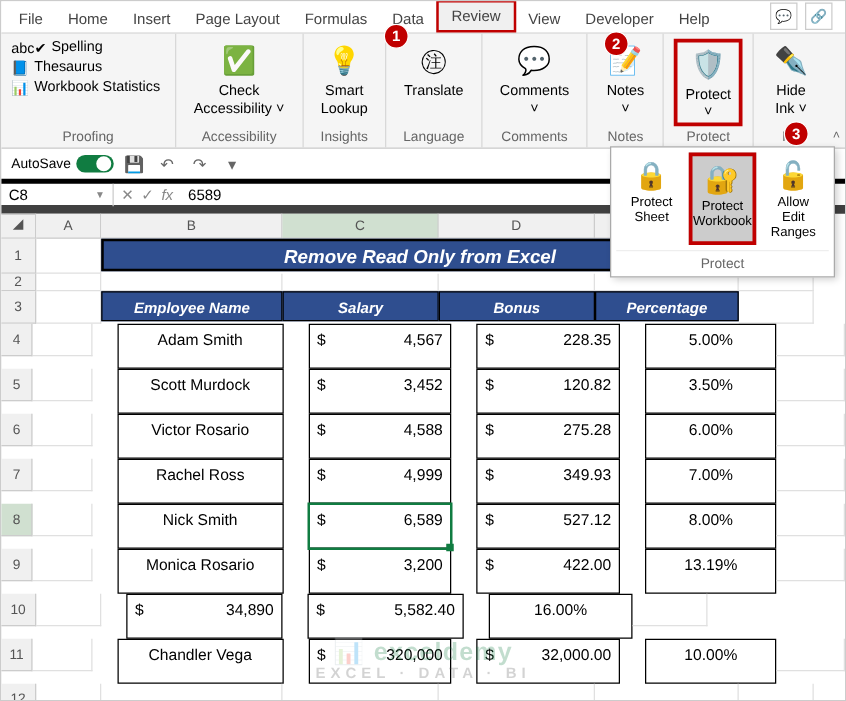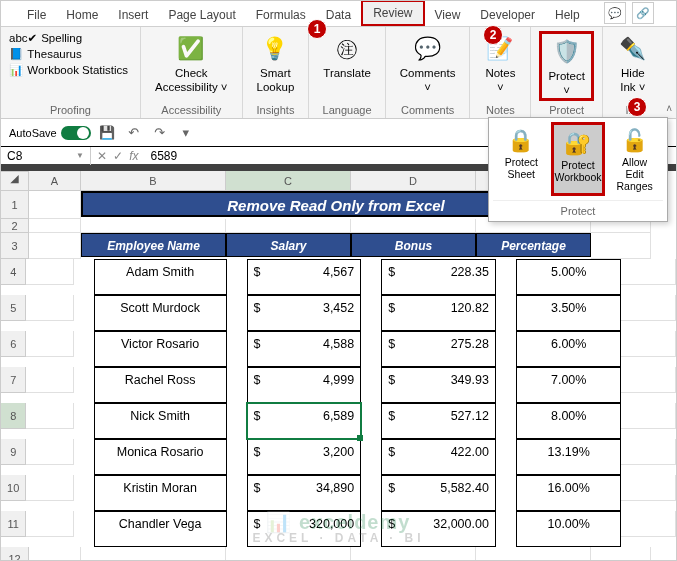--- a/index.html
+++ b/index.html
@@ -1,19 +1,19 @@
 <!DOCTYPE html>
 <html><head>
 <meta charset="utf-8">
 <style>
   * { box-sizing: border-box; margin: 0; padding: 0; }
   body { font-family: "Segoe UI", Arial, sans-serif; font-size: 12px; background: #fff; width: 677px; height: 561px; position: relative; overflow: hidden; border: 1px solid #ccc;}
   
   
-  .ribbon-tabs { display: flex; background: #fff; border-bottom: 1px solid #d0d0d0; padding: 0 16px; height: 26px; align-items:flex-end;}
+  .ribbon-tabs { display: flex; background: #fff; border-bottom: 1px solid #d0d0d0; padding: 0 4px; height: 26px; align-items:flex-end;}
   .ribbon-tab { padding: 4px 10px; cursor: pointer; font-size: 12px; color: #444; }
   .ribbon-tab.active { border: 2px solid #c00000; background: #f0f0f0; }
   .ribbon-right { margin-left: auto; display:flex; gap:6px; padding:2px 6px;}
   .ribbon-right .icon-btn { width:22px; height:22px; border:1px solid #ccc; display:flex; align-items:center; justify-content:center; font-size:11px;}
   
   
   .ribbon-content { display: flex; background: #f5f5f5; border-bottom: 1px solid #ccc; height: 92px; position:relative;}
   .ribbon-group { border-right: 1px solid #d8d8d8; padding: 4px 8px 2px 8px; display:flex; flex-direction:column; justify-content:space-between;}
   .group-label { text-align:center; font-size:11px; color:#666; padding-top:2px;}
   .small-row { display:flex; align-items:center; gap:4px; font-size:11.5px; margin-bottom:2px;}
@@ -25,21 +25,21 @@
   
   
   .protect-dropdown { position:absolute; top:116px; right:8px; width:180px; background:#fff; border:1px solid #aaa; box-shadow: 2px 2px 6px rgba(0,0,0,0.2); z-index:20; padding:4px 4px 2px 4px;}
   .protect-dropdown .dd-row { display:flex; justify-content:space-around;}
   .dd-item { display:flex; flex-direction:column; align-items:center; padding:4px; font-size:10.5px; text-align:center; width:54px;}
   .dd-item.active { background:#ccc; border:3px solid #c00000;}
   .dd-item .glyph{ width:32px; height:30px; font-size:22px; display:flex; align-items:center; justify-content:center;}
   .dd-label { text-align:center; font-size:11px; color:#666; padding:4px 0 2px 0; border-top:1px solid #eee; margin-top:4px;}
   
   
-  .qat-bar { display:flex; align-items:center; gap:8px; padding:4px 8px; border-bottom:1px solid #000000; height:28px;}
+  .qat-bar { display:flex; align-items:center; gap:8px; padding:4px 8px; border-bottom:4px solid #000000; height:28px;}
   .autosave-toggle { display:flex; align-items:center; gap:4px; font-size:11px;}
   .toggle { width:30px; height:14px; border-radius:8px; background:#107c41; position:relative;}
   .toggle::after{content:"";position:absolute;right:2px;top:1px;width:12px;height:12px;border-radius:50%;background:#fff;}
   .qat-icon { width:18px; height:18px; display:flex; align-items:center; justify-content:center; color:#666; font-size:13px;}
   
   
   .formula-bar { display:flex; align-items:center; border-bottom:7px solid #404040; height:24px;}
   .name-box { width:90px; border-right:1px solid #ccc; padding:2px 6px; font-size:12px; display:flex; align-items:center; justify-content:space-between;}
   .name-box .dd{font-size:8px;color:#888;}
   .fx-icons { display:flex; gap:6px; padding:0 6px; color:#888;}
@@ -347,21 +347,20 @@
         <div class="tbl-cell money cD">
           <span>$</span>
           <span>422.00</span>
         </div>
         <div class="tbl-cell pct cE">13.19%</div>
         <div class="cell cF" style="height:26px;"></div>
       </div>
       <div class="row">
         <div class="row-header" style="height:26px;line-height:26px;">10</div>
         <div class="cell cA" style="height:26px;"></div>
-        <div class="tbl-cell name cB">Kristin Moran</div>
         <div class="tbl-cell money cC">
           <span>$</span>
           <span>34,890</span>
         </div>
         <div class="tbl-cell money cD">
           <span>$</span>
           <span>5,582.40</span>
         </div>
         <div class="tbl-cell pct cE">16.00%</div>
         <div class="cell cF" style="height:26px;"></div>

